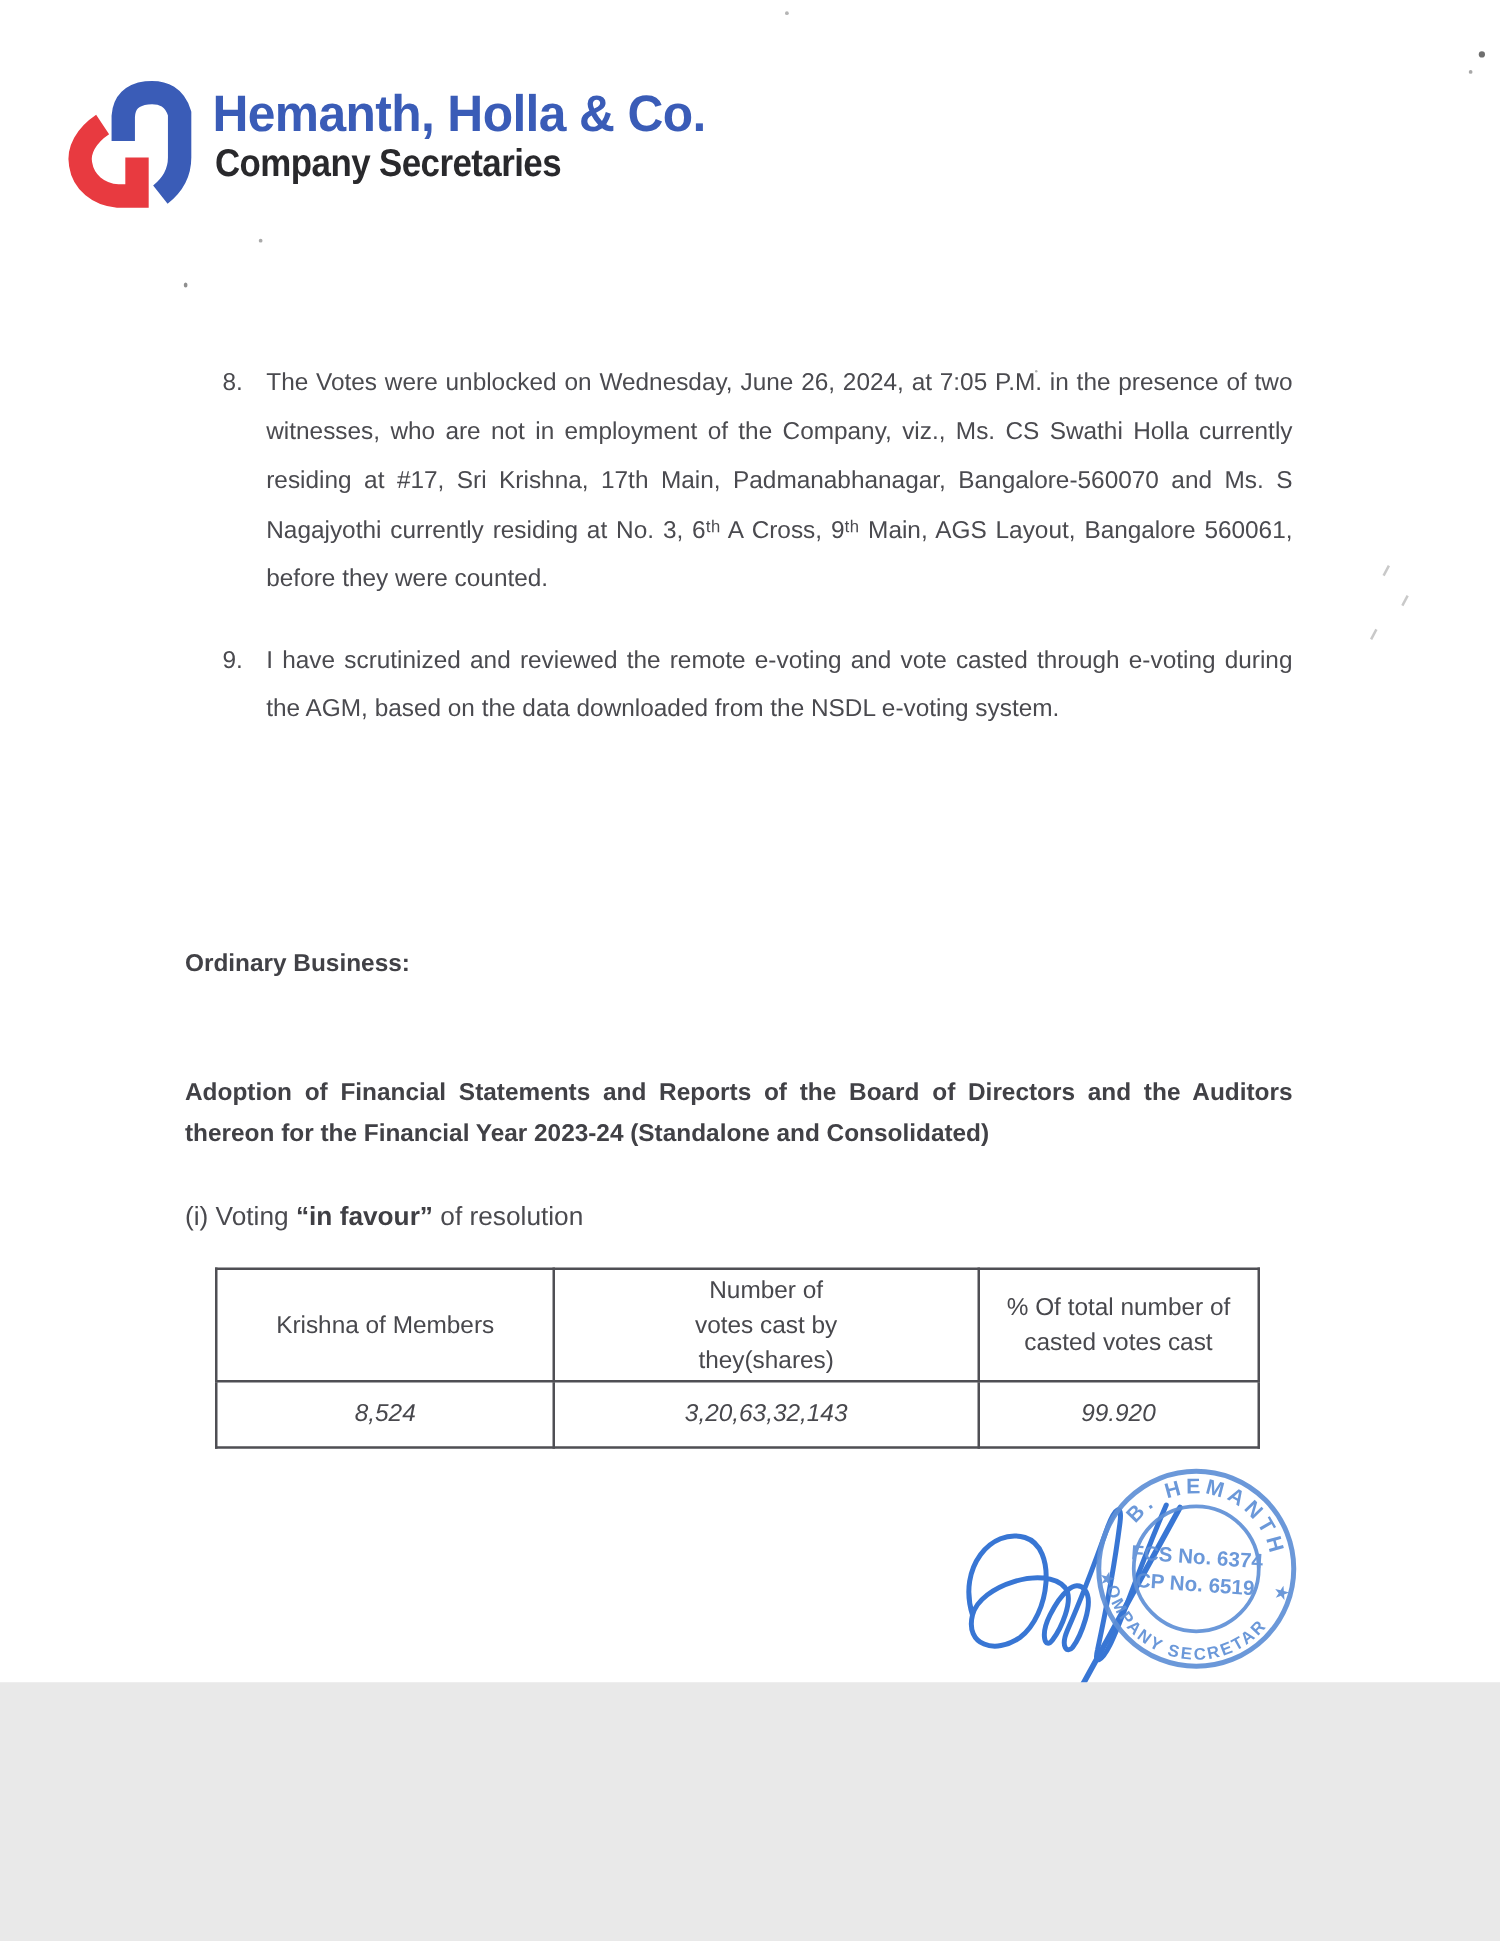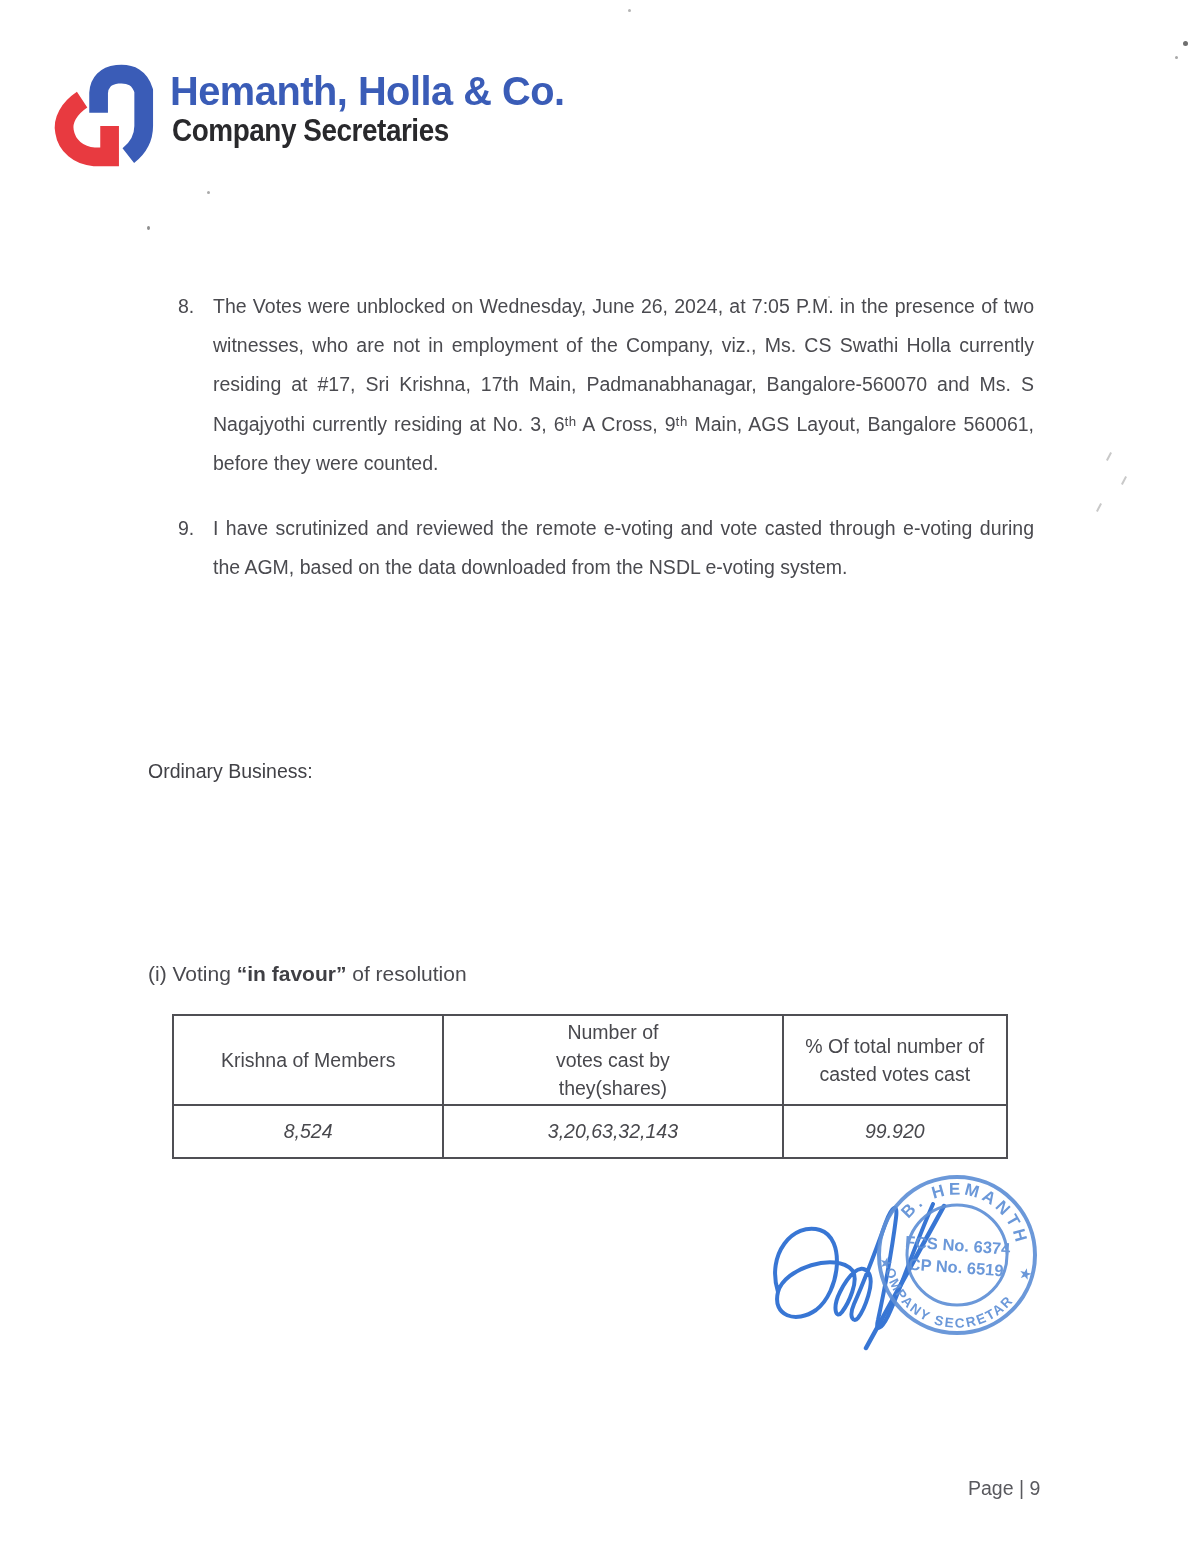--- a/index.html
+++ b/index.html
@@ -1,17 +1,17 @@
 <!DOCTYPE html>
 <html><head>
 <meta charset="utf-8">
 <style>
   html,body{margin:0;padding:0;background:#e9e9e9;}
   .page{
-    position:relative;width:1200px;height:1553px;background:#ffffff;
+    position:relative;width:1200px;height:1346px;background:#ffffff;
     font-family:"Liberation Sans","DejaVu Sans",sans-serif;
     color:#4a4a4f;overflow:hidden;margin:0 auto;
   }
   
   .logo-mark{position:absolute;left:48px;top:60px;width:110px;height:110px;}
   .brand-name{
     position:absolute;left:170px;top:68px;font-size:41px;font-weight:bold;
     color:#3a5cb7;letter-spacing:-0.5px;white-space:nowrap;
     transform:scaleX(0.97);transform-origin:left top;
   }
@@ -22,21 +22,21 @@
   }
   
   .item{position:absolute;left:178px;width:856px;display:flex;
         font-size:19.5px;line-height:39.2px;}
   .item .num{flex:none;width:35px;}
   .item .txt{flex:1;text-align:justify;}
   .item-8{top:287px;}
   .item-9{top:509px;}
   .item-10{top:636px;}
   
-  .h-bold{position:absolute;left:148px;font-size:19.5px;font-weight:normal;color:#414146;}
+  .h-bold{position:absolute;left:148px;font-size:19.5px;font-weight:bold;color:#414146;}
   .ordinary-business{top:760px;}
   .resolution-title{top:806px;}
   .resolution-text{top:858px;width:886px;text-align:justify;line-height:33px;}
   .voting-line{position:absolute;left:148px;top:962px;font-size:21px;color:#4a4a4f;}
   .voting-line b{color:#3f3f44;}
   
   .vote-table{
     position:absolute;left:172px;top:1014px;width:836px;
     border-collapse:collapse;font-size:19.5px;color:#48484d;
     border:2px solid #4f4f54;
@@ -71,20 +71,21 @@
   <div class="item item-8">
     <span class="num">8.</span>
     <div class="txt">The Votes were unblocked on Wednesday, June 26, 2024, at 7:05 P.M. in the presence of two witnesses, who are not in employment of the Company, viz., Ms. CS Swathi Holla currently residing at #17, Sri Krishna, 17th Main, Padmanabhanagar, Bangalore-560070 and Ms. S Nagajyothi currently residing at No. 3, 6ᵗʰ A Cross, 9ᵗʰ Main, AGS Layout, Bangalore 560061, before they were counted.</div>
   </div>
   <div class="item item-9">
     <span class="num">9.</span>
     <div class="txt">I have scrutinized and reviewed the remote e-voting and vote casted through e-voting during the AGM, based on the data downloaded from the NSDL e-voting system.</div>
   </div>
 
   <div class="h-bold ordinary-business">Ordinary Business:</div>
+  <div class="h-bold resolution-text">Adoption of Financial Statements and Reports of the Board of Directors and the Auditors thereon for the Financial Year 2023-24 (Standalone and Consolidated)</div>
 
   <div class="voting-line"><span>(i) Voting </span><b>“in favour”</b><span> of resolution</span></div>
 
   <table class="vote-table">
     <colgroup>
         <col style="width:271px">
         <col style="width:340px">
         <col style="width:225px">
       </colgroup>
     <thead>

